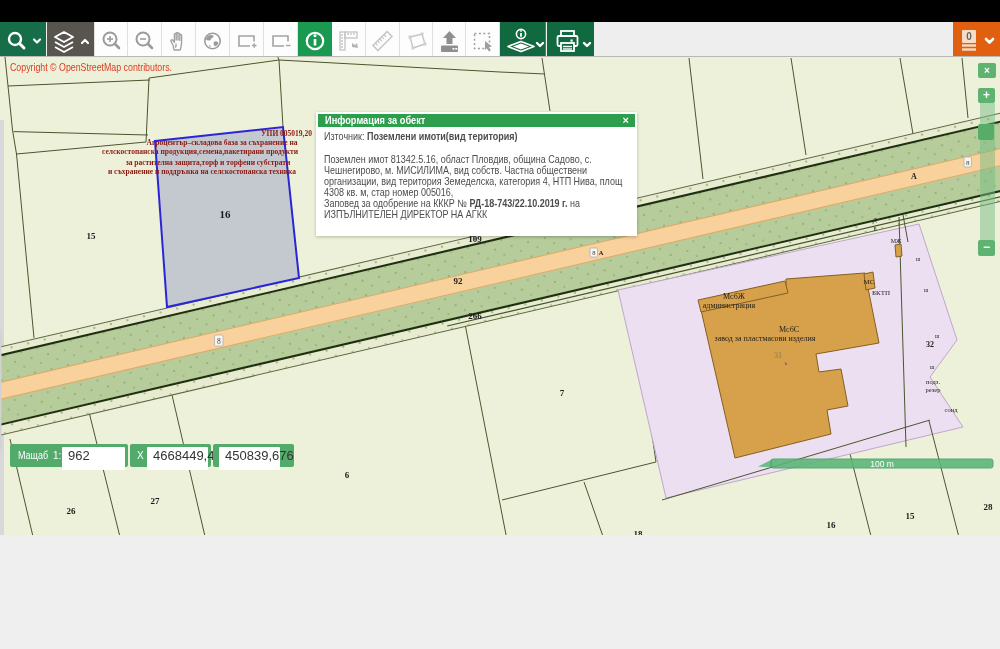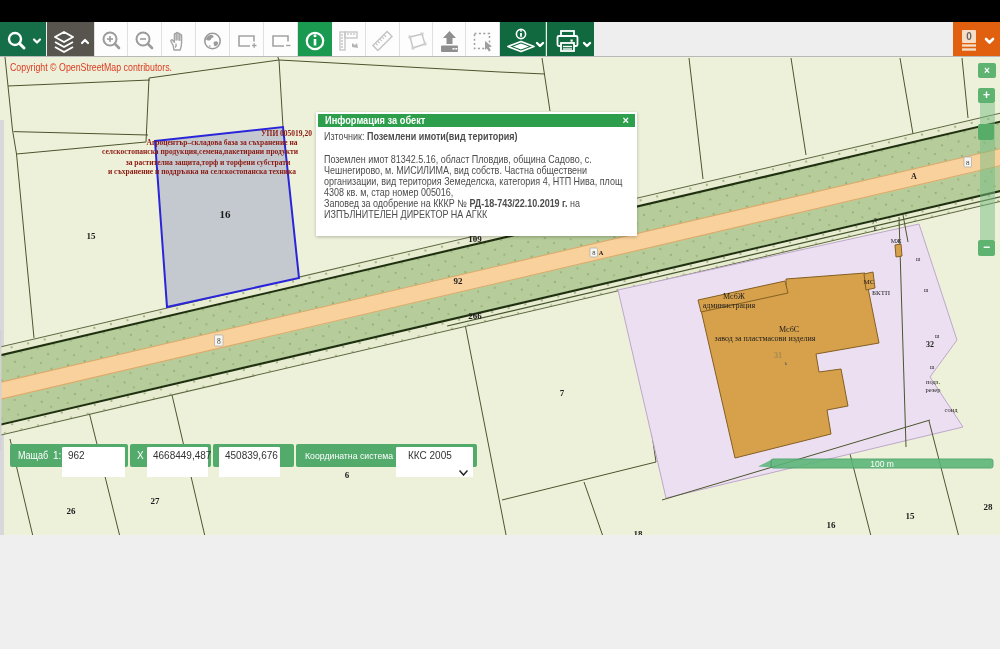--- a/index.html
+++ b/index.html
@@ -21,22 +21,22 @@
   #popuphead{position:absolute;left:2px;top:2px;right:2px;height:13px;background:#2d9e4c;
     color:#fff;font-size:10.5px;font-weight:bold;line-height:13px;}
   #popuphead .ht{display:inline-block;transform:scaleX(0.88);transform-origin:0 0;padding-left:8px;}
   #popupx{position:absolute;right:6px;top:0px;font-size:11px;font-weight:bold;color:#fff;}
   #popupbody{position:absolute;left:8px;top:19px;width:365px;color:#4c4c4c;font-size:10.5px;line-height:11px;
     transform:scaleX(0.855);transform-origin:0 0;}
   
   .sb{position:absolute;top:387px;height:23px;background:#52aa6b;border-radius:2px;
     color:#fff;font-size:10px;}
   .sb .lb{position:absolute;top:6px;white-space:nowrap;}
-  .inbox{position:absolute;top:3px;height:30px;background:#fff;border:0;border-radius:1px;
-    font-family:"Liberation Sans",sans-serif;font-size:10px;color:#333;padding:0 0 14px 6px;line-height:17px;white-space:nowrap;}
+  .inbox{position:absolute;top:3px;height:23px;background:#fff;border:0;border-radius:1px;
+    font-family:"Liberation Sans",sans-serif;font-size:13px;color:#333;padding:0 0 14px 6px;line-height:17px;white-space:nowrap;}
   
   .zc{position:absolute;left:978px;background:#5fb371;border-radius:2px;color:#fff;
     text-align:center;font-weight:bold;}
 </style>
 </head>
 <body>
 <div id="topbar"></div>
 <div id="toolbar">
 
   <div class="tb" style="left:0;width:46px;background:#156e48;">
@@ -351,28 +351,20 @@
   <div class="inbox" style="left:52px;width:63px;">962</div>
 </div>
 <div class="sb" style="left:130px;width:81px;">
   <span class="lb" style="left:7px;">X</span>
   <div class="inbox" style="left:17px;width:61px;text-align:center;">4668449,487</div>
 </div>
 <div class="sb" style="left:213px;width:81px;">
   <span class="lb" style="left:7px;">Y</span>
   <div class="inbox" style="left:6px;width:61px;">450839,676</div>
 </div>
-<div class="sb" style="left:296px;width:181px;">
-  <span class="lb" style="left:9px;font-size:9.8px;transform:scaleX(.89);transform-origin:0 0;">Координатна система</span>
-  <div class="inbox" style="left:100px;width:77px;padding-left:12px;">ККС 2005
-    <svg width="9" height="6" style="position:absolute;right:5px;bottom:1px;" viewBox="0 0 9 6">
-      <polyline points="0.5,0.5 4.5,5 8.5,0.5" fill="none" stroke="#222" stroke-width="1.5"></polyline>
-    </svg>
-  </div>
-</div>
 
 <div class="zc" style="top:6px;width:18px;height:15px;font-size:10px;line-height:15px;">×</div>
 <div class="zc" style="top:31px;width:17px;height:15px;font-size:12px;line-height:14px;">+</div>
 <div style="position:absolute;left:980px;top:46px;width:15px;height:137px;background:rgba(118,188,130,0.5);"></div>
 <div style="position:absolute;left:978px;top:67px;width:16px;height:16px;background:#57ad68;border-radius:2px;"></div>
 <div class="zc" style="top:183px;width:17px;height:16px;font-size:12px;line-height:15px;">−</div>
 </div>
 <div id="bottom"></div>
 
 </body></html>

